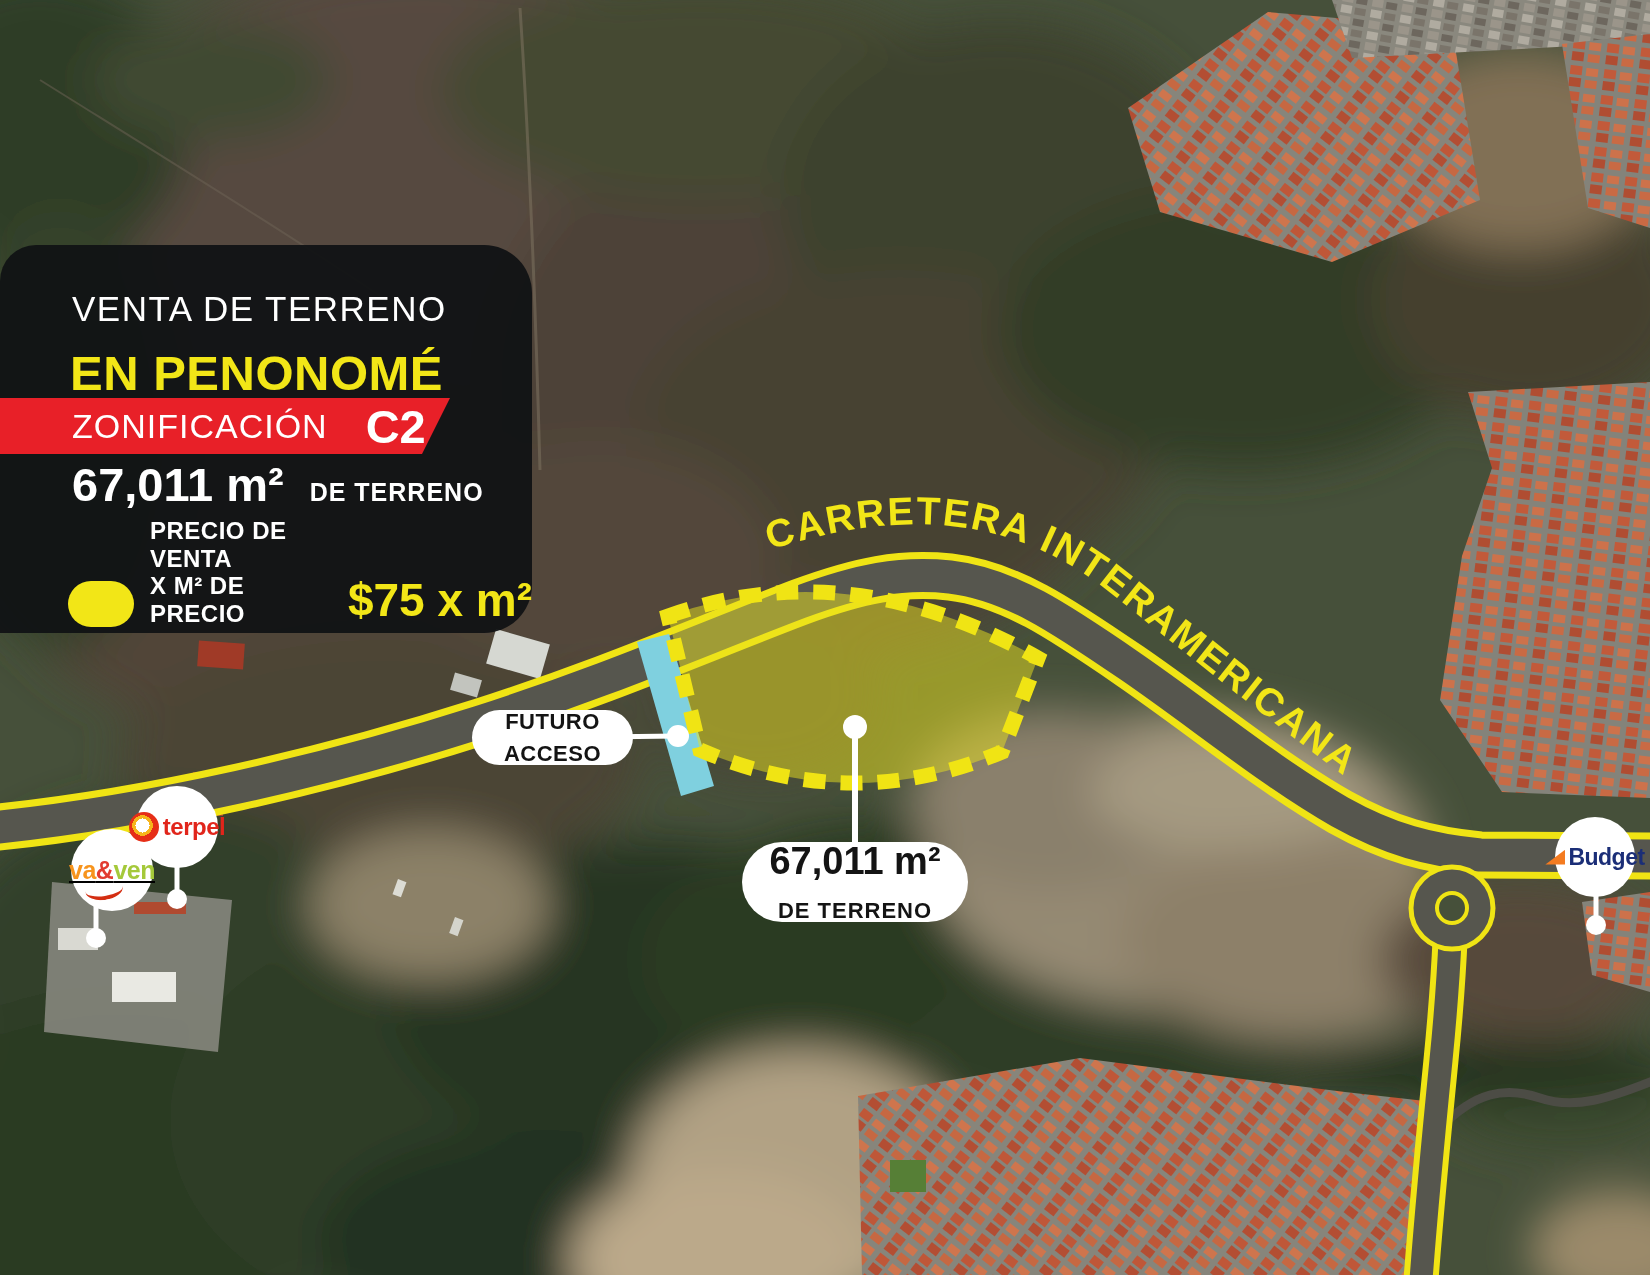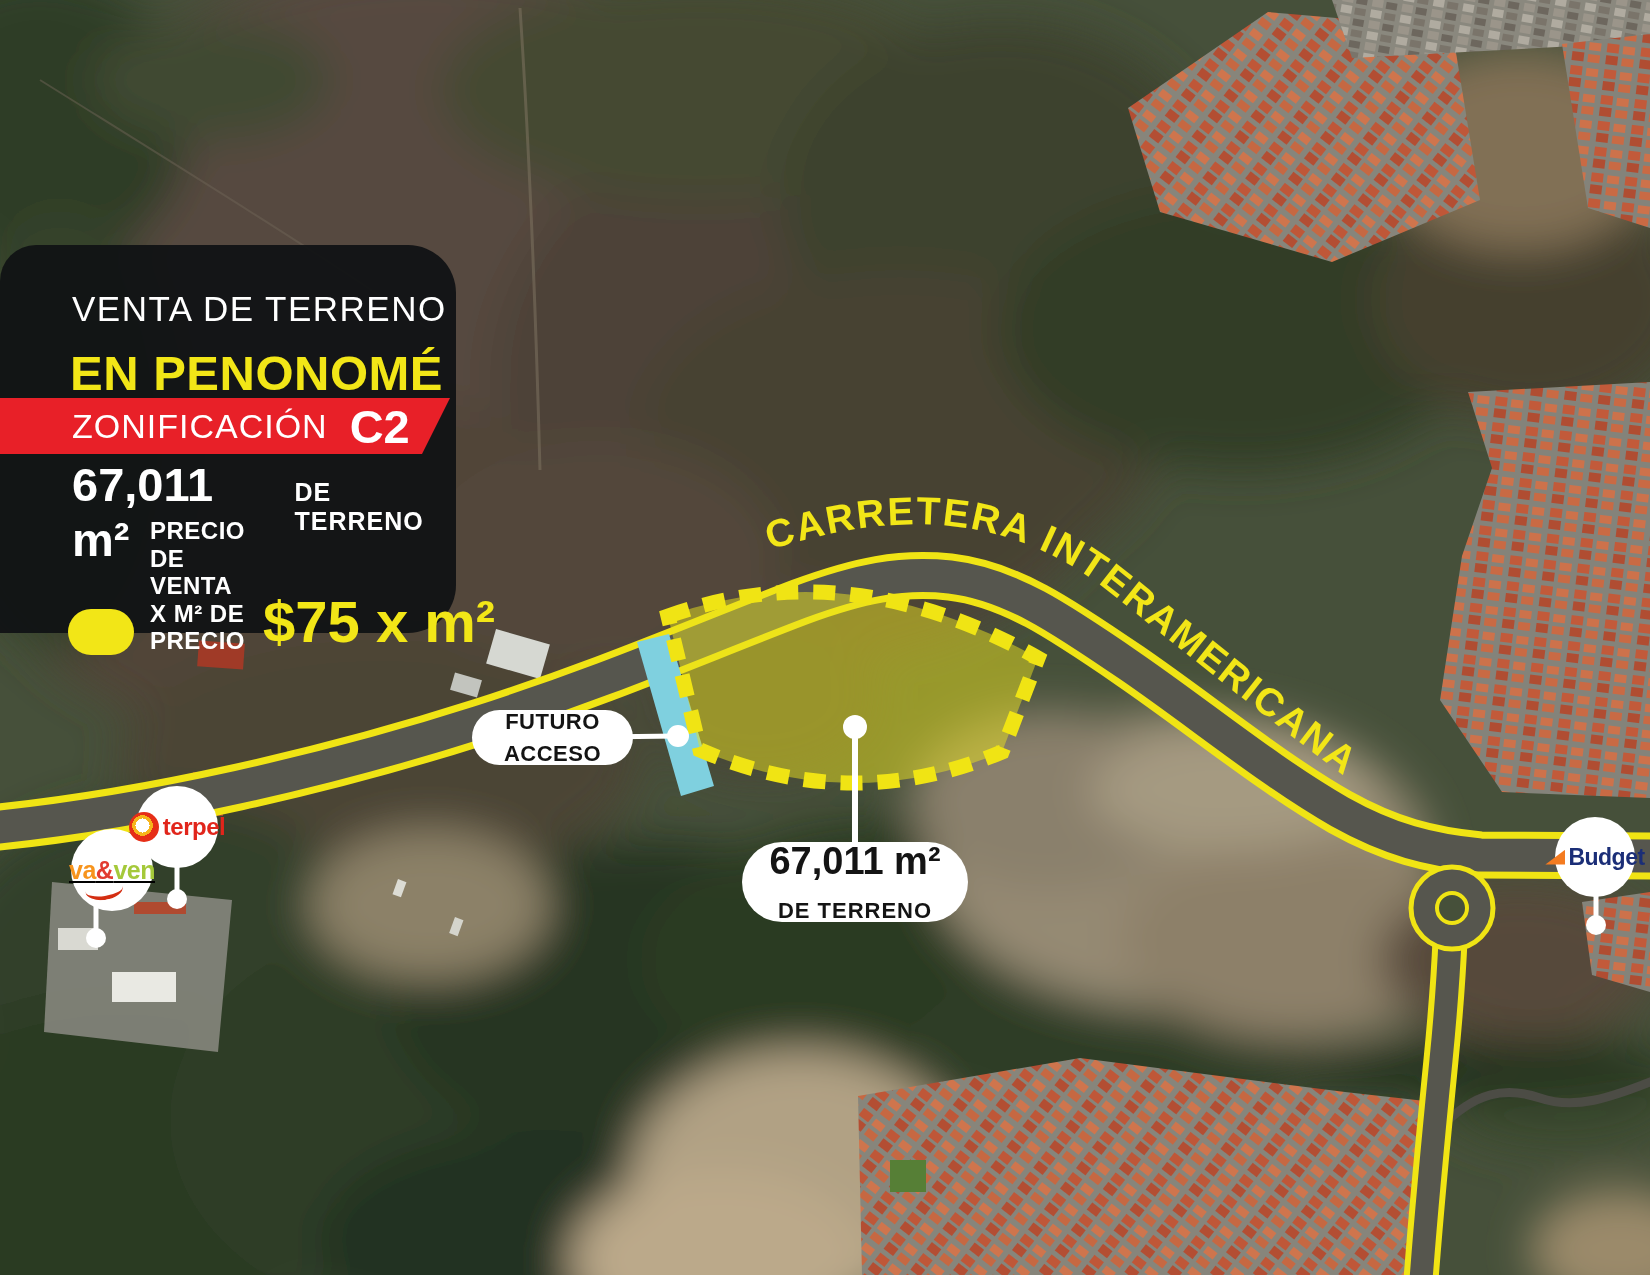--- a/index.html
+++ b/index.html
@@ -4,40 +4,40 @@
 <style>
   html,body{margin:0;padding:0;background:#222;}
   .stage{
     position:relative;width:1650px;height:1275px;overflow:hidden;
     background:#46503a;font-family:"Liberation Sans",sans-serif;
   }
   .stage svg.map{position:absolute;left:0;top:0;}
 
   
   .panel{
-    position:absolute;left:0;top:245px;width:456px;height:388px;
+    position:absolute;left:0;top:245px;width:532px;height:388px;
     background:rgba(16,18,20,0.94);
     border-radius:36px 48px 48px 0;
   }
   .panel-title1{position:absolute;left:72px;top:44px;font-size:35px;font-weight:500;color:#ffffff;letter-spacing:1.5px;}
   .panel-title2{position:absolute;left:70px;top:100px;font-size:49px;font-weight:800;color:#f2e617;letter-spacing:.5px;}
   .zoning-banner{
     position:absolute;left:0;top:153px;width:450px;height:56px;background:#e82028;
     clip-path:polygon(0 0,100% 0,calc(100% - 28px) 100%,0 100%);
     display:flex;align-items:center;padding-left:72px;box-sizing:border-box;gap:22px;
   }
   .zoning-label{font-size:34px;font-weight:500;color:#fff;letter-spacing:1px;}
-  .zoning-value{font-size:47px;font-weight:800;color:#fff;margin-left:0;}
+  .zoning-value{font-size:47px;font-weight:800;color:#fff;margin-left:16px;}
   .area-row{position:absolute;left:72px;top:212px;display:flex;align-items:baseline;}
   .area-value{font-size:47px;font-weight:800;color:#fff;}
   .area-label{font-size:25px;font-weight:600;color:#fff;margin-left:26px;letter-spacing:1px;}
   .price-row{position:absolute;left:68px;top:272px;display:flex;align-items:flex-end;}
   .price-swatch{width:66px;height:46px;border-radius:23px;background:#f2e617;flex:none;}
   .price-labels{display:flex;flex-direction:column;margin-left:16px;font-size:24px;font-weight:600;color:#fff;line-height:1.15;letter-spacing:.5px;}
-  .price-value{font-size:58px;font-weight:800;color:#f2e617;margin-left:18px;white-space:nowrap;}
+  .price-value{font-size:46px;font-weight:800;color:#f2e617;margin-left:18px;white-space:nowrap;}
 
   
   .pill{position:absolute;background:#ffffff;color:#141414;display:flex;flex-direction:column;align-items:center;justify-content:space-between;text-align:center;}
   .futuro-pill{left:472px;top:710px;width:161px;height:55px;border-radius:28px;font-size:22px;font-weight:800;line-height:1.05;letter-spacing:.5px;}
   .parcel-pill{left:742px;top:842px;width:226px;height:80px;border-radius:40px;}
   .parcel-pill-value{font-size:38px;font-weight:800;color:#141414;line-height:1;}
   .parcel-pill-label{font-size:22px;font-weight:700;color:#141414;letter-spacing:1px;margin-top:3px;line-height:1;}
 
   
   .marker{position:absolute;background:#fff;border-radius:50%;display:flex;align-items:center;justify-content:center;}

